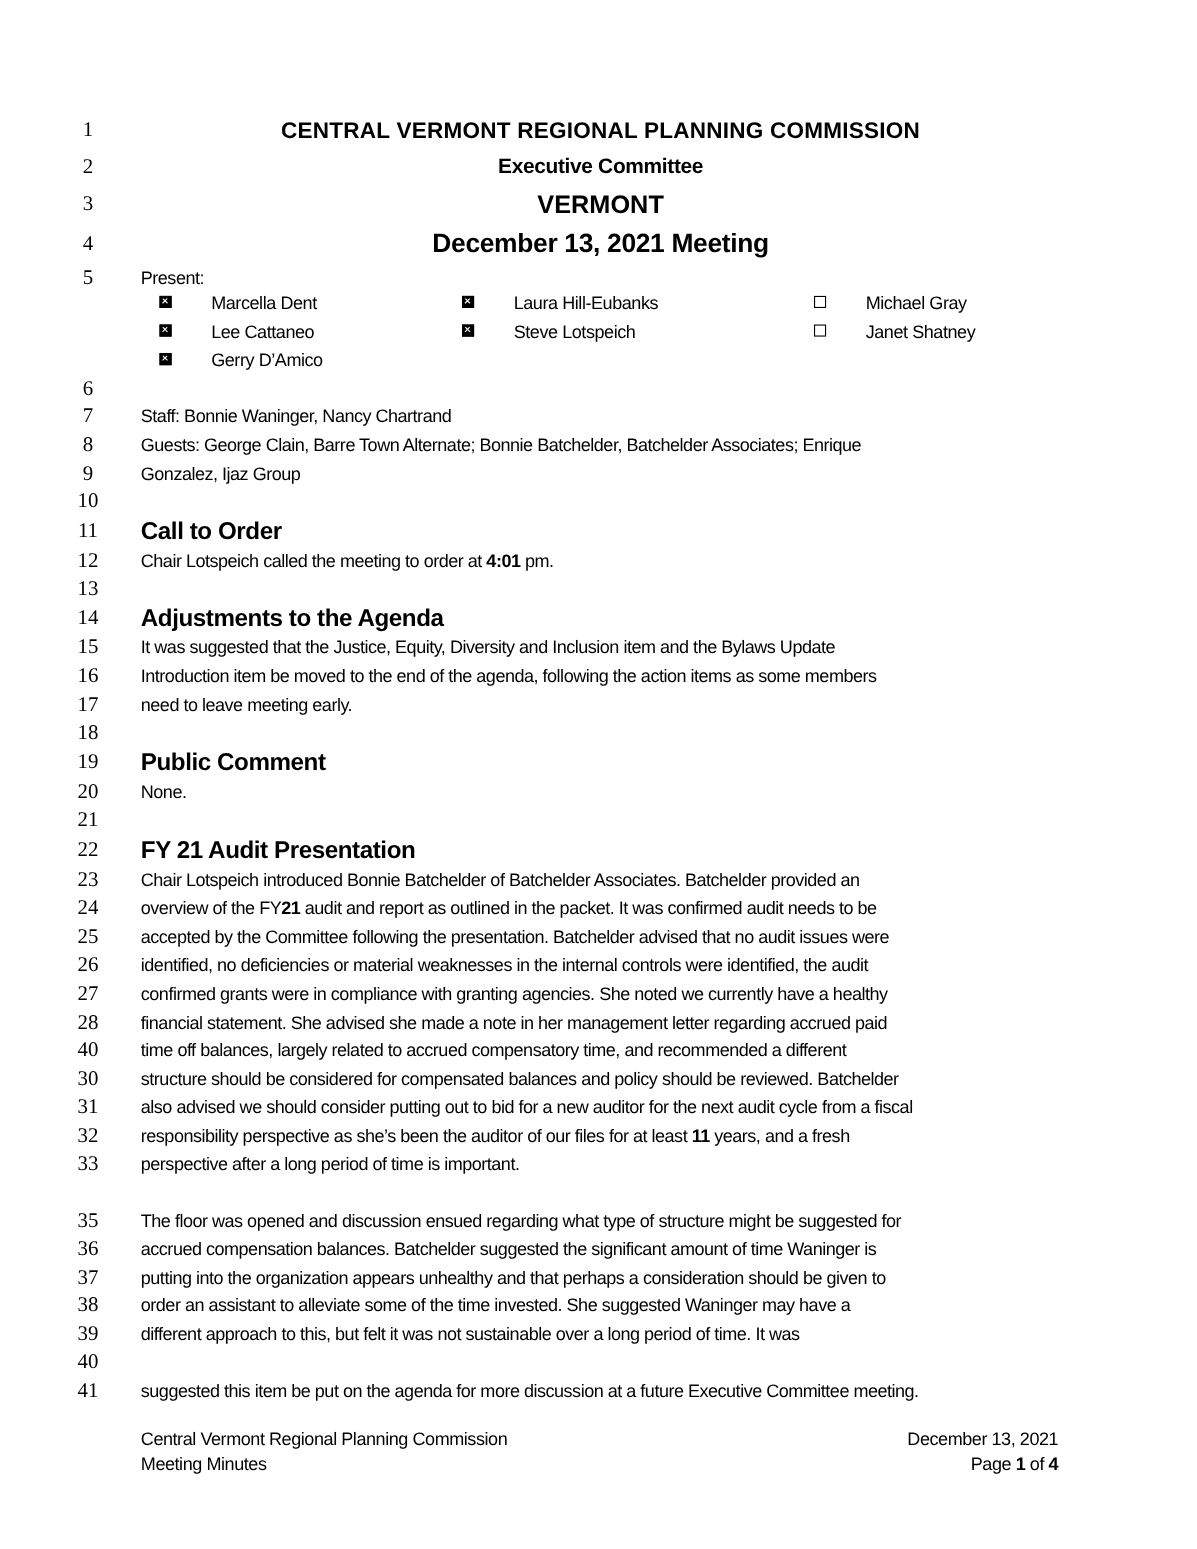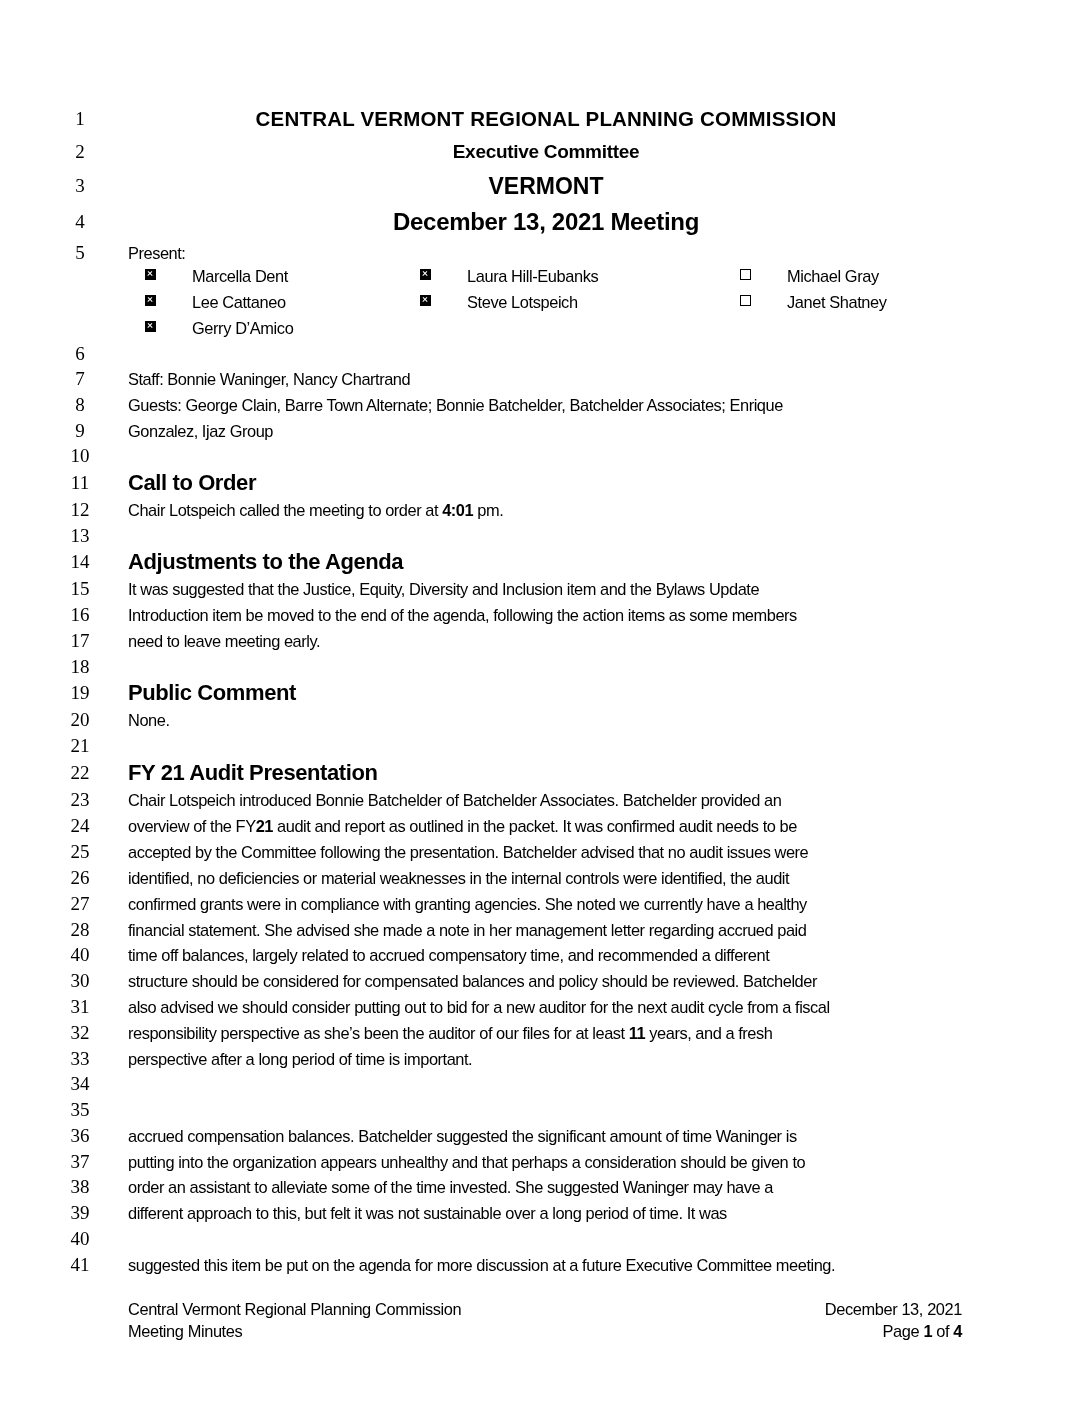--- a/index.html
+++ b/index.html
@@ -193,25 +193,23 @@
     <span class="txt">also advised we should consider putting out to bid for a new auditor for the next audit cycle from a fiscal</span>
   </div>
   <div class="line" style="top:1020px">
     <span class="ln">32</span>
     <span class="txt"><span>responsibility perspective as she’s been the auditor of our files for at least </span><b>11</b><span> years, and a fresh</span></span>
   </div>
   <div class="line" style="top:1046px">
     <span class="ln">33</span>
     <span class="txt">perspective after a long period of time is important.</span>
   </div>
-  <div class="line" style="top:1071px">
-    <span class="ln">34</span>
-  </div>
   <div class="line" style="top:1097px">
     <span class="ln">35</span>
+    <span class="txt">The floor was opened and discussion ensued regarding what type of structure might be suggested for</span>
   </div>
   <div class="line" style="top:1123px">
     <span class="ln">36</span>
     <span class="txt">accrued compensation balances.  Batchelder suggested the significant amount of time Waninger is</span>
   </div>
   <div class="line" style="top:1149px">
     <span class="ln">37</span>
     <span class="txt">putting into the organization appears unhealthy and that perhaps a consideration should be given to</span>
   </div>
   <div class="line" style="top:1174px">

